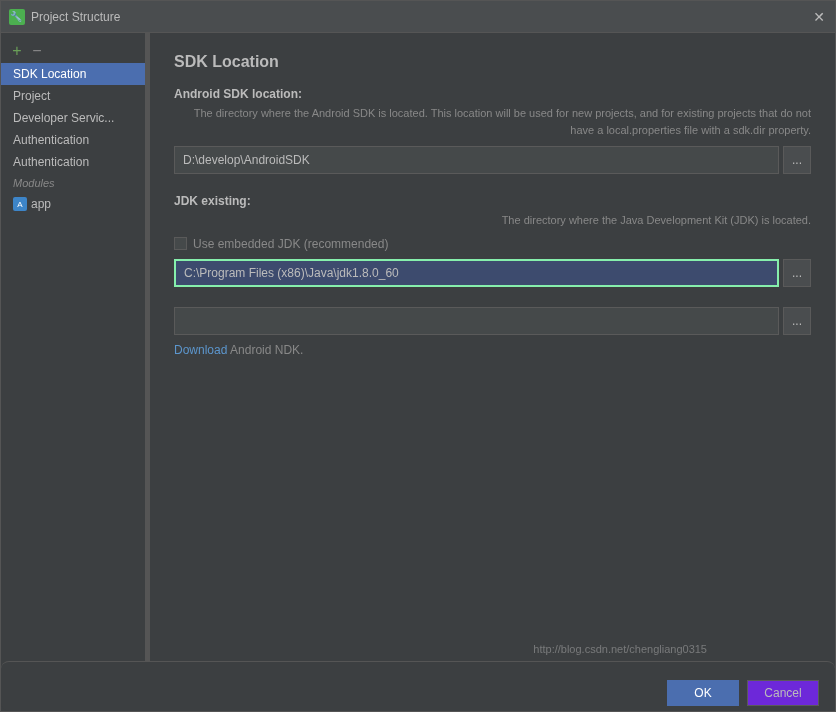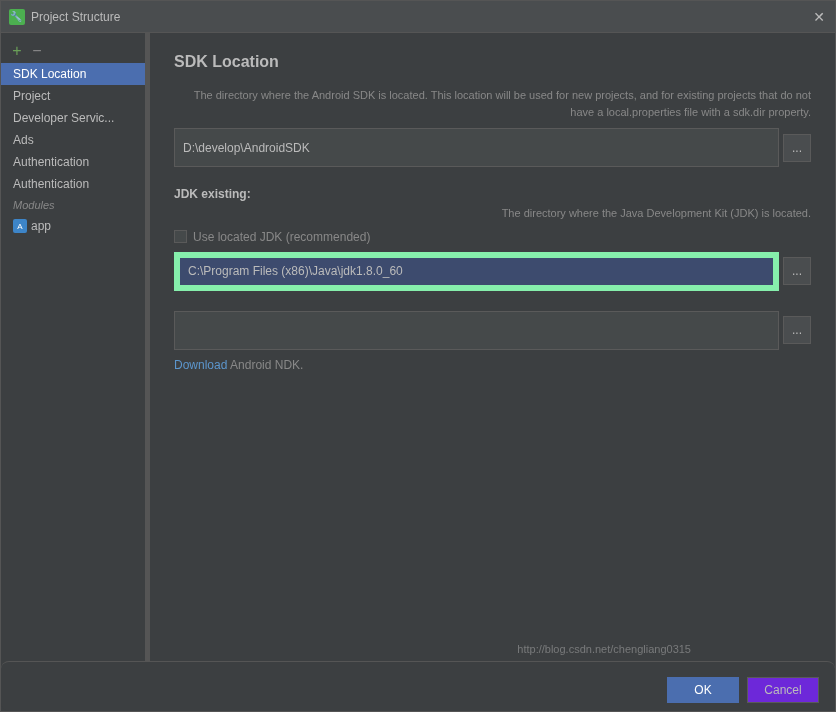--- a/index.html
+++ b/index.html
@@ -204,26 +204,26 @@
       gap: 4px;
     }
 
     .text-input {
       flex: 1;
       background: #45494a;
       border: 1px solid #5a5a5a;
       color: #bbbbbb;
       padding: 4px 8px;
       font-size: 12px;
-      height: 39px;
+      height: 28px;
       outline: none;
     }
 
     .text-input.highlighted {
-      border: 6px solid #86efac;
+      border: 2px solid #86efac;
       background: #3d4b6e;
     }
 
     .browse-btn {
       width: 28px;
       height: 28px;
       background: #4a4d4f;
       border: 1px solid #5a5a5a;
       color: #bbbbbb;
       cursor: pointer;
@@ -265,23 +265,23 @@
       color: #888888;
       font-size: 12px;
     }
 
     
     .dialog-footer {
       height: 50px;
       background: #3c3f41;
       border-top: 1px solid #555555;
       display: flex;
-      align-items: flex-start;
+      align-items: flex-end;
       justify-content: flex-end;
-      padding: 15px 16px;
+      padding: 5px 16px;
       gap: 8px;
       flex-shrink: 0;
       border-radius: 8px;
     }
 
     .footer-btn {
       padding: 5px 16px;
       font-size: 12px;
       cursor: pointer;
       border: 1px solid #5a5a5a;
@@ -292,21 +292,21 @@
 
     .footer-btn.primary {
       background: #4b6eaf;
       border-color: #4b6eaf;
       color: #ffffff;
     }
 
     .watermark {
       position: absolute;
       bottom: 56px;
-      right: 144px;
+      right: 128px;
       color: rgba(180, 180, 180, 0.5);
       font-size: 11px;
     }
   </style>
 </head>
 <body>
 
 <div class="dialog">
 
   <div class="title-bar">
@@ -328,55 +328,53 @@
       <div class="sidebar-item active">
         <span>SDK Location</span>
       </div>
       <div class="sidebar-item">
         <span>Project</span>
       </div>
       <div class="sidebar-item">
         <span>Developer Servic...</span>
       </div>
       <div class="sidebar-item">
-        <span>Ads</span>
-      </div>
-      <div class="sidebar-item">
         <span>Authentication</span>
       </div>
       <div class="sidebar-item">
         <span>Authentication</span>
       </div>
 
       <div class="modules-label">Modules</div>
       <div class="sidebar-item-with-icon">
         <div class="app-icon">A</div>
         <span>app</span>
       </div>
     </div>
 
     <div class="resize-handle"></div>
 
     <div class="main-content">
       <div class="section-title">SDK Location</div>
 
       <div class="field-group">
+        <div class="field-label">Android SDK location:</div>
         <div class="field-description">The directory where the Android SDK is located. This location will be used for new projects, and for existing projects that do not have a local.properties file with a sdk.dir property.</div>
         <div class="input-row">
           <input class="text-input" type="text" value="D:\develop\AndroidSDK" style="">
           <button class="browse-btn">...</button>
         </div>
       </div>
 
       <div class="field-group">
         <div class="field-label">JDK existing:</div>
         <div class="field-description">The directory where the Java Development Kit (JDK) is located.</div>
         <div class="checkbox-row">
           <div class="checkbox"></div>
-          <span class="checkbox-label">Use located JDK (recommended)</span>
+          <span class="checkbox-label">Use embedded JDK (recommended)</span>
         </div>
         <div class="input-row">
           <input class="text-input highlighted" type="text" value="C:\Program Files (x86)\Java\jdk1.8.0_60" style="">
           <button class="browse-btn">...</button>
         </div>
       </div>
 
       <div class="field-group">
         <div class="input-row">
           <input class="text-input" type="text" style="">

